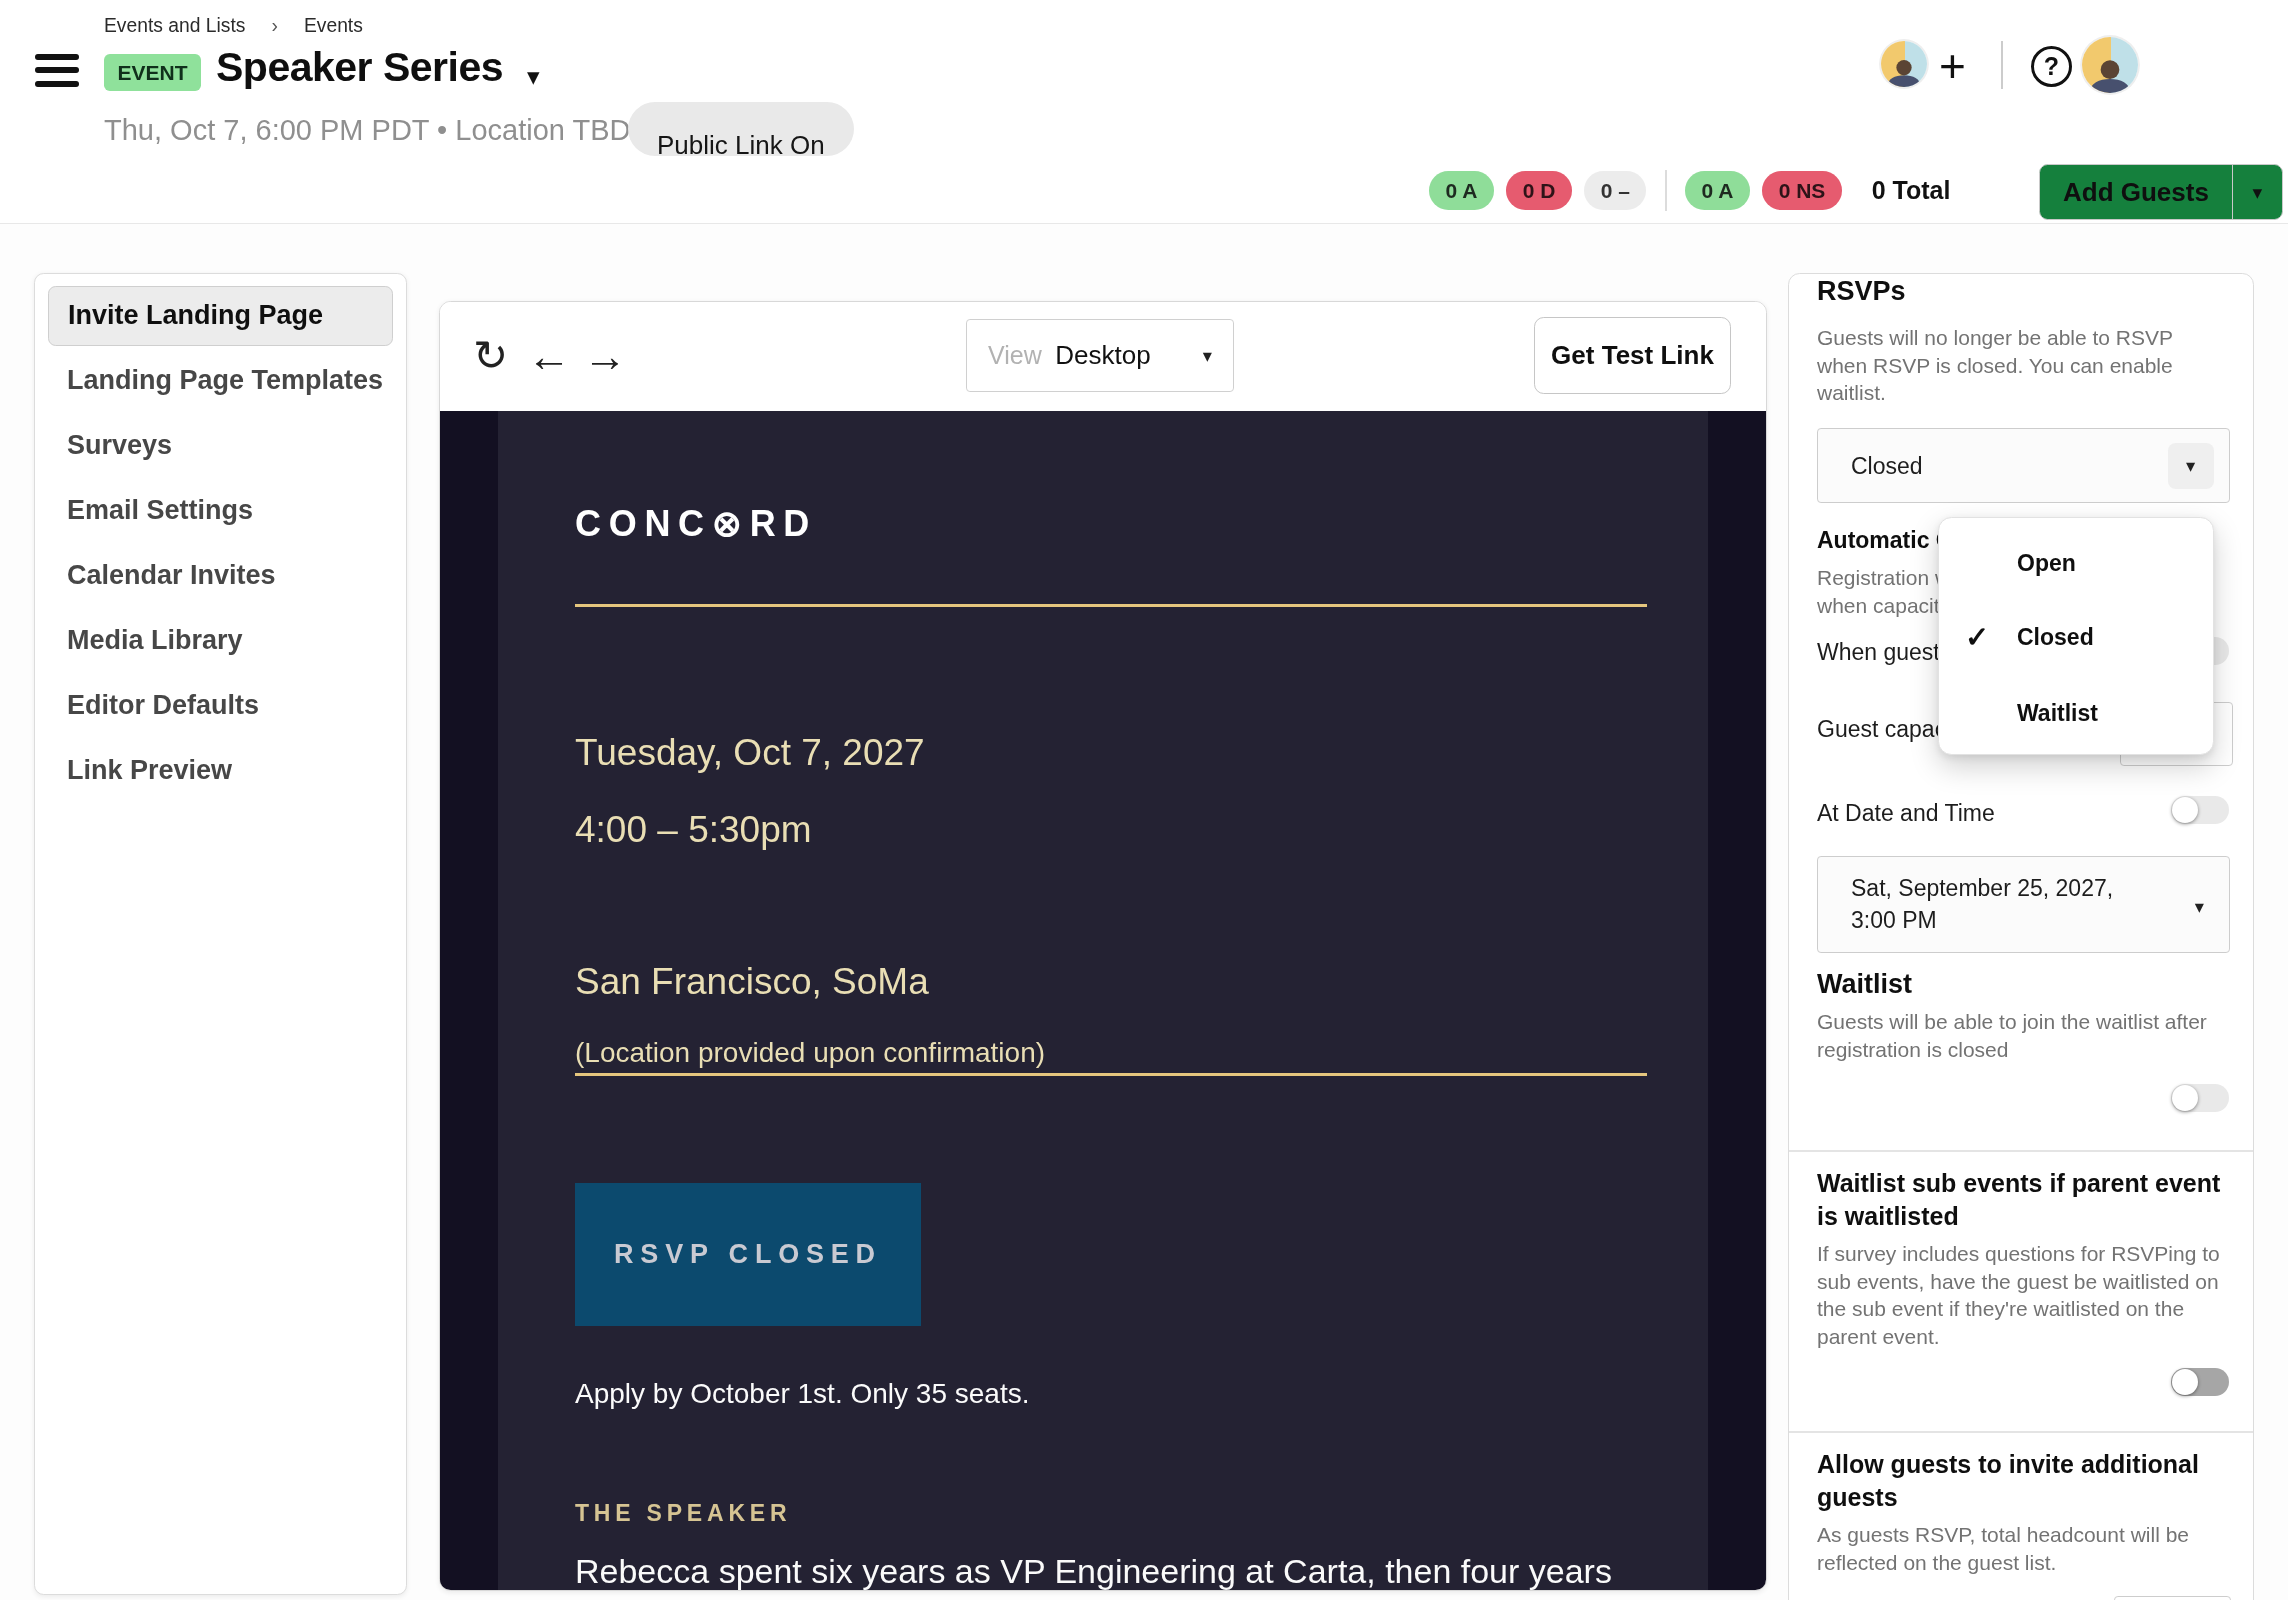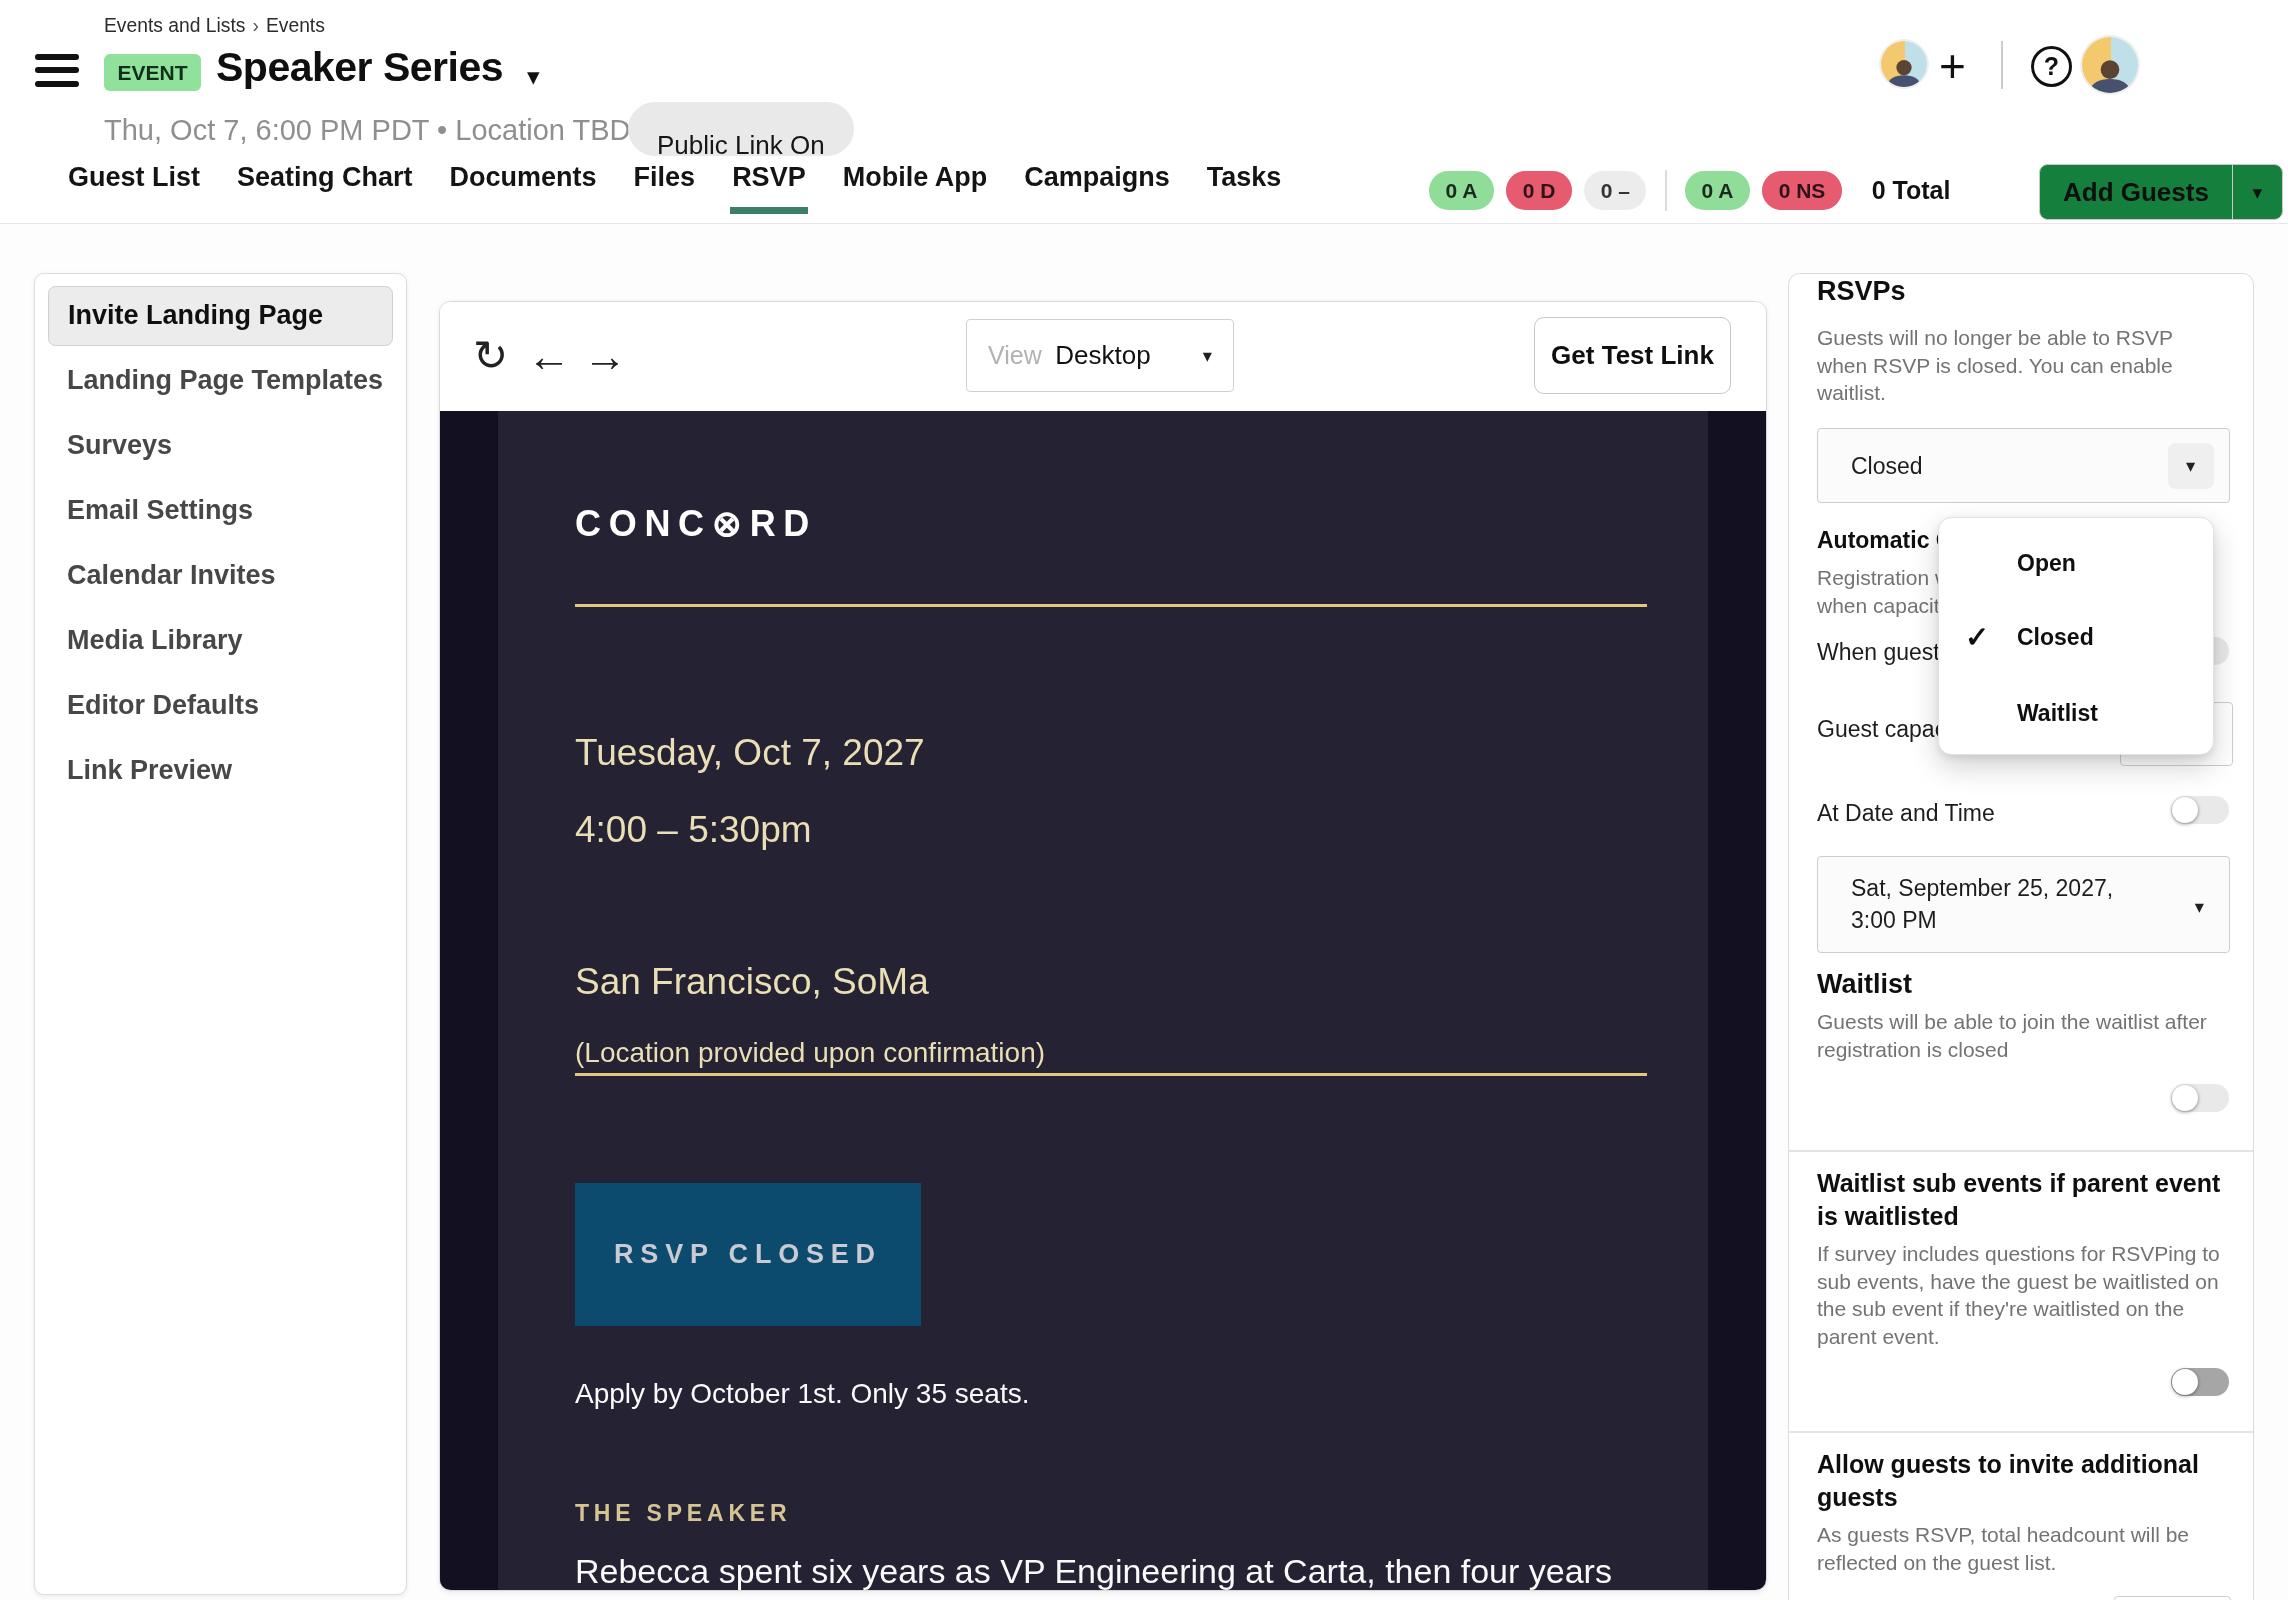--- a/index.html
+++ b/index.html
@@ -3,21 +3,21 @@
 <meta charset="utf-8">
 <style>
   * { margin:0; padding:0; box-sizing:border-box; }
   body { font-family:"Liberation Sans", sans-serif; background:#fff; }
   .screen { position:relative; width:2288px; height:1601px; background:#fdfdfd; overflow:hidden; }
 
   
   .header { position:absolute; left:0; top:0; width:2288px; height:224px; background:#fff; border-bottom:1.9px solid #e8e8e8; z-index:5; }
   .hamburger { position:absolute; left:35px; top:54px; width:44px; height:35px; cursor:pointer; }
   .hamburger span { display:block; width:44px; height:5.8px; background:#111; border-radius:2.9px; margin-bottom:7.7px; }
-  .breadcrumb { position:absolute; left:104px; top:15.4px; font-size:19.3px; color:#2b2b2b; display:flex; gap:7px; align-items:center; }
+  .breadcrumb { position:absolute; left:104px; top:15.4px; font-size:19.3px; color:#2b2b2b; display:flex; gap:26px; align-items:center; }
   .breadcrumb .sep { color:#555; font-size:19.3px; }
   .event-badge { position:absolute; left:104px; top:54px; height:37px; line-height:37px; padding:0 13.5px; background:#8fe19b; color:#10301b; font-weight:700; font-size:21px; border-radius:5.8px; }
   .page-title { position:absolute; left:216px; top:44px; font-size:41px; font-weight:700; color:#0f0f0f; letter-spacing:-0.5px; }
   .title-caret { position:absolute; left:527px; top:62px; font-size:25px; color:#111; cursor:pointer; }
   .subtitle { position:absolute; left:104px; top:114px; font-size:29px; color:#8f8f8f; }
   .public-pill { position:absolute; left:628px; top:102px; height:54px; line-height:54px; padding:16px 29px; background:#e9e9e9; border-radius:27px; font-size:26px; color:#161616; }
   .tabs { position:absolute; left:68px; top:162px; display:flex; gap:37px; }
   .tab { position:relative; font-size:27px; font-weight:700; color:#141414; padding-bottom:19.3px; cursor:pointer; white-space:nowrap; }
   .tab.active::after { content:""; position:absolute; left:-1.9px; right:-1.9px; bottom:-1.9px; height:7.7px; background:#3c7e66; }
   .counters { position:absolute; left:1429px; top:170px; display:flex; align-items:center; gap:12.6px; }
@@ -106,30 +106,20 @@
       <span class="sep">›</span>
       <span>Events</span>
     </div>
 
     <div class="event-badge">EVENT</div>
     <div class="page-title">Speaker Series</div>
     <div class="title-caret">▾</div>
     <div class="subtitle">Thu, Oct 7, 6:00 PM PDT • Location TBD</div>
     <div class="public-pill">Public Link On</div>
 
-    <div class="tabs">
-      <div class="tab">Guest List</div>
-      <div class="tab">Seating Chart</div>
-      <div class="tab">Documents</div>
-      <div class="tab">Files</div>
-      <div class="tab active">RSVP</div>
-      <div class="tab">Mobile App</div>
-      <div class="tab">Campaigns</div>
-      <div class="tab">Tasks</div>
-    </div>
 
     <div class="counters">
       <div class="pill green">0 A</div>
       <div class="pill red">0 D</div>
       <div class="pill gray">0 –</div>
       <div class="counter-divider"></div>
       <div class="pill green">0 A</div>
       <div class="pill red">0 NS</div>
       <div class="total-label">0 Total</div>
     </div>

